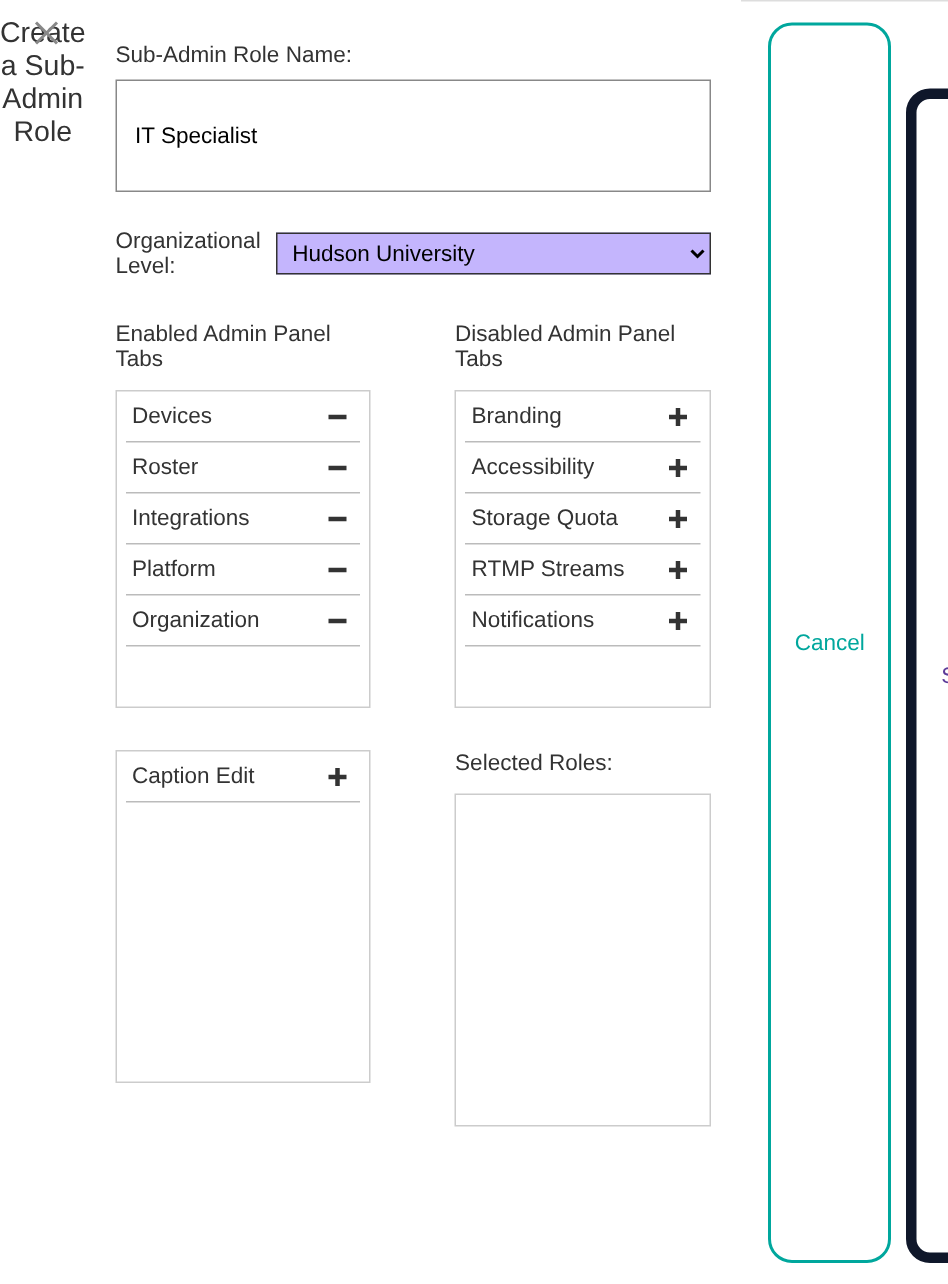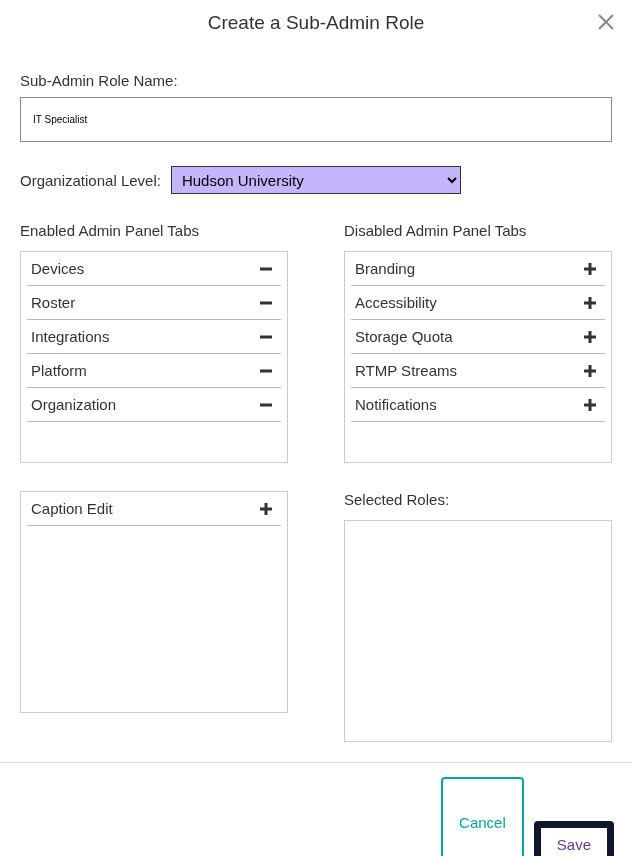--- a/index.html
+++ b/index.html
@@ -9,21 +9,21 @@
       color: #333;
       background: #fff;
       width: 632px;
       height: 856px;
       position: relative;
     }
     .dialog {
       width: 100%;
       height: 100%;
       display: flex;
-      flex-direction: column;
+      flex-direction: row;
     }
     .dialog-header {
       position: relative;
       padding: 12px 0 10px 0;
       text-align: center;
     }
     .dialog-title {
       font-size: 19px;
       font-weight: 400;
       color: #333;
@@ -47,22 +47,22 @@
       flex: 1;
     }
     .form-label {
       display: block;
       font-size: 15px;
       color: #333;
       margin-bottom: 8px;
     }
     .text-input {
       width: 100%;
-      padding: 16px 12px;
-      font-size: 10px;
+      padding: 28px 12px;
+      font-size: 15px;
       border: 1px solid #888;
       outline: none;
       font-family: inherit;
     }
     .field-group { margin-bottom: 24px; }
     .inline-field {
       display: flex;
       align-items: center;
       gap: 10px;
       margin-bottom: 28px;
@@ -124,21 +124,21 @@
     .dialog-footer {
       border-top: 1px solid #ddd;
       padding: 14px 18px;
       display: flex;
       justify-content: flex-end;
       gap: 10px;
     }
     .btn {
       padding: 8px 16px;
       font-size: 15px;
-      border-radius: 4px;
+      border-radius: 16px;
       background: #fff;
       cursor: pointer;
       font-family: inherit;
     }
     .btn-cancel {
       border: 2px solid #00a79d;
       color: #00a79d;
     }
     .btn-save {
       border: 7px solid #0f172a;

